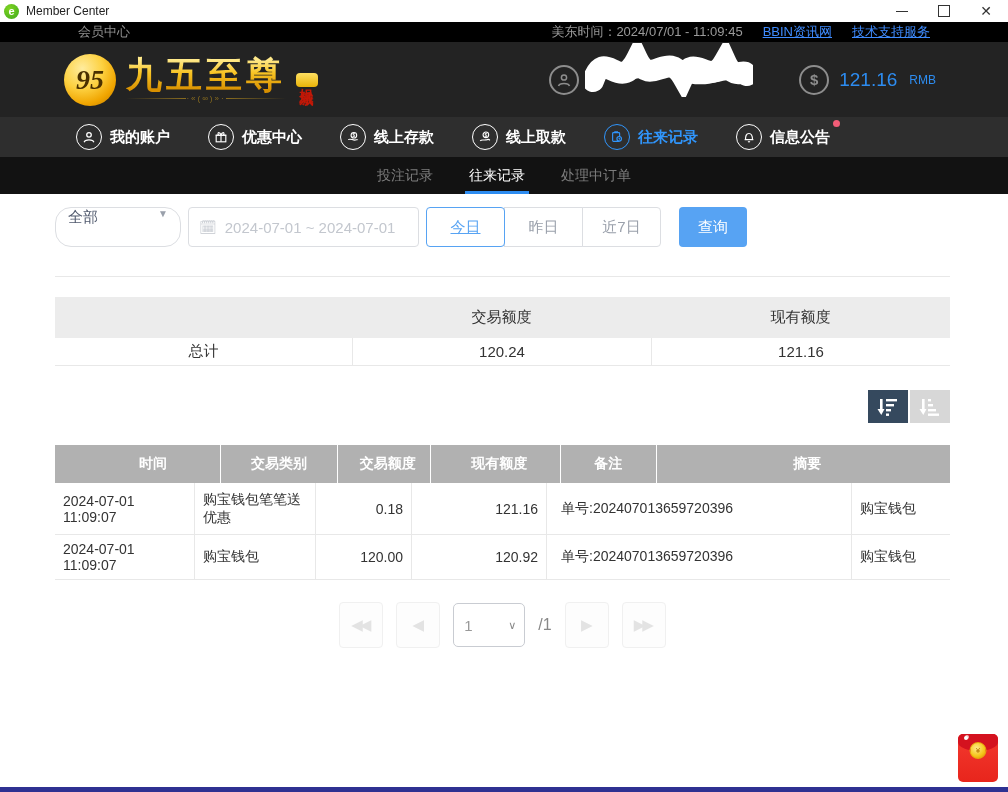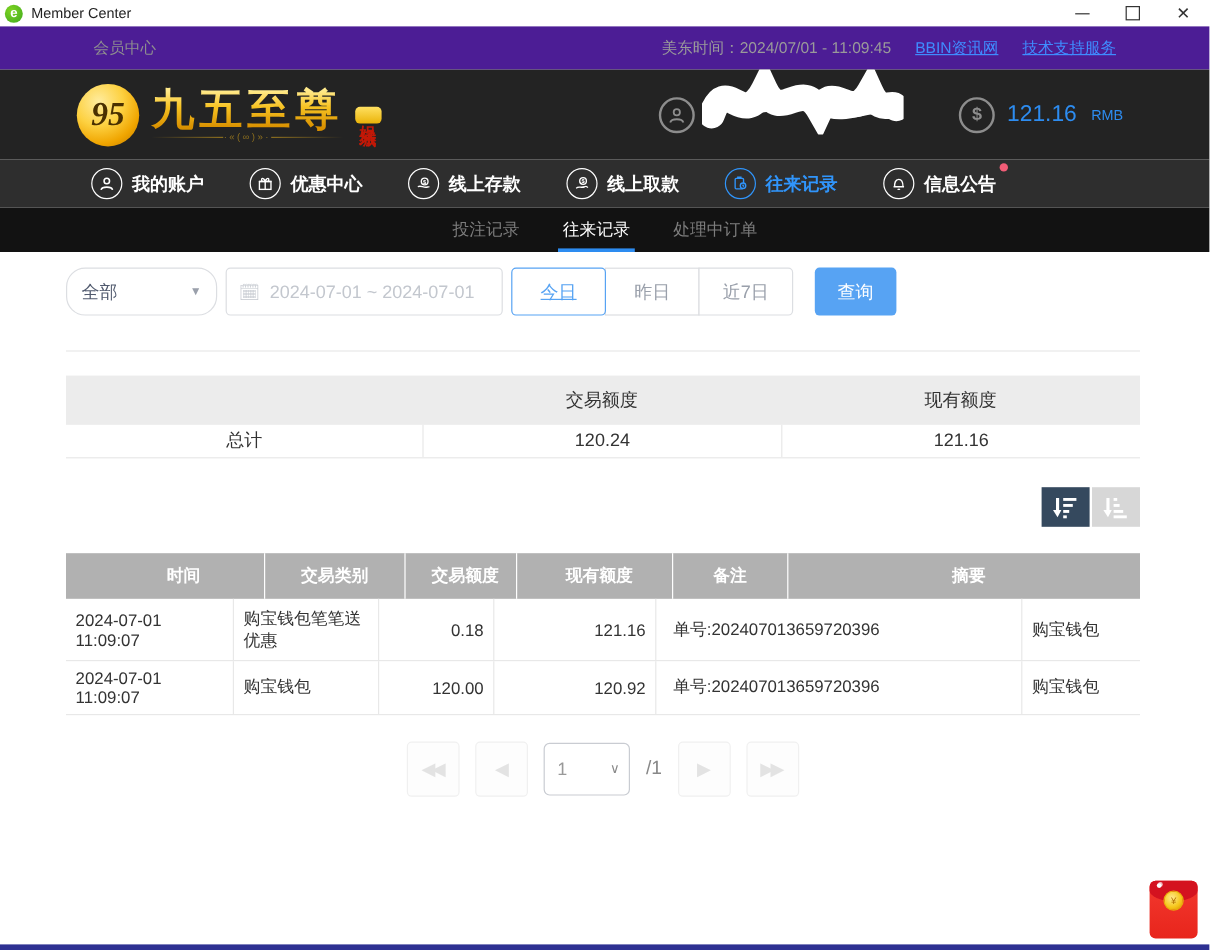--- a/index.html
+++ b/index.html
@@ -12,21 +12,21 @@
   
   .titlebar { height:22px; background:#fff; display:flex; align-items:center; padding:0 8px 0 4px; }
   .app-icon { width:15px; height:15px; border-radius:50%; background:radial-gradient(circle at 35% 30%, #7ed321, #3faa1e); color:#fff; font-size:11px; font-weight:bold; display:flex; align-items:center; justify-content:center; line-height:1; }
   .titlebar-title { font-size:12px; color:#222; margin-left:7px; flex:1; }
   .win-controls { display:flex; align-items:center; gap:30px; padding-right:8px; }
   .wc { width:12px; height:12px; position:relative; cursor:pointer; }
   .wc-min::after { content:""; position:absolute; left:0; right:0; top:6px; border-top:1px solid #333; }
   .wc-max::after { content:""; position:absolute; inset:0; border:1px solid #333; }
   .wc-close { font-size:14px; color:#333; line-height:12px; text-align:center; }
   
-  .topstrip { height:36px; background:#4c1d95; display:flex; align-items:center; padding:0 78px; }
+  .topstrip { height:20px; background:#000000; display:flex; align-items:center; padding:0 78px; }
   .topstrip-label { color:#8f8f8f; font-size:13px; }
   .topstrip-right { margin-left:auto; display:flex; align-items:center; gap:20px; }
   .topstrip-time { color:#9a9a9a; font-size:13px; }
   .toplink { color:#3f8cff; font-size:13px; text-decoration:underline; cursor:pointer; }
   
   .brandbar { height:75px; background:#232323; display:flex; align-items:center; padding:0 72px 0 64px; }
   .logo { display:flex; align-items:center; gap:10px; }
   .logo-circle { width:52px; height:52px; border-radius:50%;
     background:radial-gradient(circle at 35% 28%, #ffec9e, #fdd141 40%, #f0a500 70%, #b97400);
     display:flex; align-items:center; justify-content:center;
@@ -58,21 +58,21 @@
   .nav-item.active .nav-icon svg { stroke:#3095fb; }
   .nav-dot { position:absolute; top:-4px; right:-10px; width:7px; height:7px; border-radius:50%; background:#f25d77; }
   
   .subnav { height:37px; background:#121212; display:flex; align-items:stretch; justify-content:center; gap:28px; }
   .subnav-item { color:#7d7d7d; font-size:14px; display:flex; align-items:center; padding:0 4px; cursor:pointer; position:relative; }
   .subnav-item.active { color:#fff; }
   .subnav-item.active::after { content:""; position:absolute; left:0; right:0; bottom:0; height:3px; background:#2d8cf0; }
   
   .content { background:#fff; padding:13px 58px 0 55px; }
   .filters { display:flex; align-items:center; }
-  .select-box { width:126px; height:40px; border:1px solid #dcdee2; border-radius:16px; display:flex; align-items:center; padding:0 12px; color:#515a6e; font-size:15px; cursor:pointer; }
+  .select-box { width:126px; height:40px; border:1px solid #dcdee2; border-radius:16px; display:flex; align-items:flex-start; padding:0 12px; color:#515a6e; font-size:15px; cursor:pointer; }
   .select-caret { margin-left:auto; color:#9aa0ab; font-size:10px; }
   .date-box { width:231px; height:40px; border:1px solid #dcdee2; border-radius:4px; display:flex; align-items:center; gap:8px; padding:0 10px; margin-left:7px; color:#c3c7ce; font-size:15px; cursor:pointer; }
   .cal-icon { color:#c3c7ce; font-size:14px; }
   .quick-group { display:flex; margin-left:7px; }
   .quick-btn { width:79px; height:40px; background:#fff; border:1px solid #dcdee2; color:#9aa0ab; font-size:15px; display:flex; align-items:center; justify-content:center; cursor:pointer; margin-left:-1px; }
   .quick-btn:first-child { border-radius:4px 0 0 4px; margin-left:0;text-decoration:underline; }
   .quick-btn:last-child { border-radius:0 4px 4px 0; }
   .quick-btn.active { border-color:#57a3f3; color:#57a3f3; z-index:2; border-radius:4px; }
   .search-btn { width:68px; height:40px; margin-left:18px; background:#57a3f3; border:none; border-radius:4px; color:#fff; font-size:15px; cursor:pointer; }
   .divider { border-top:1px solid #e8e8e8; margin-top:29px; }

